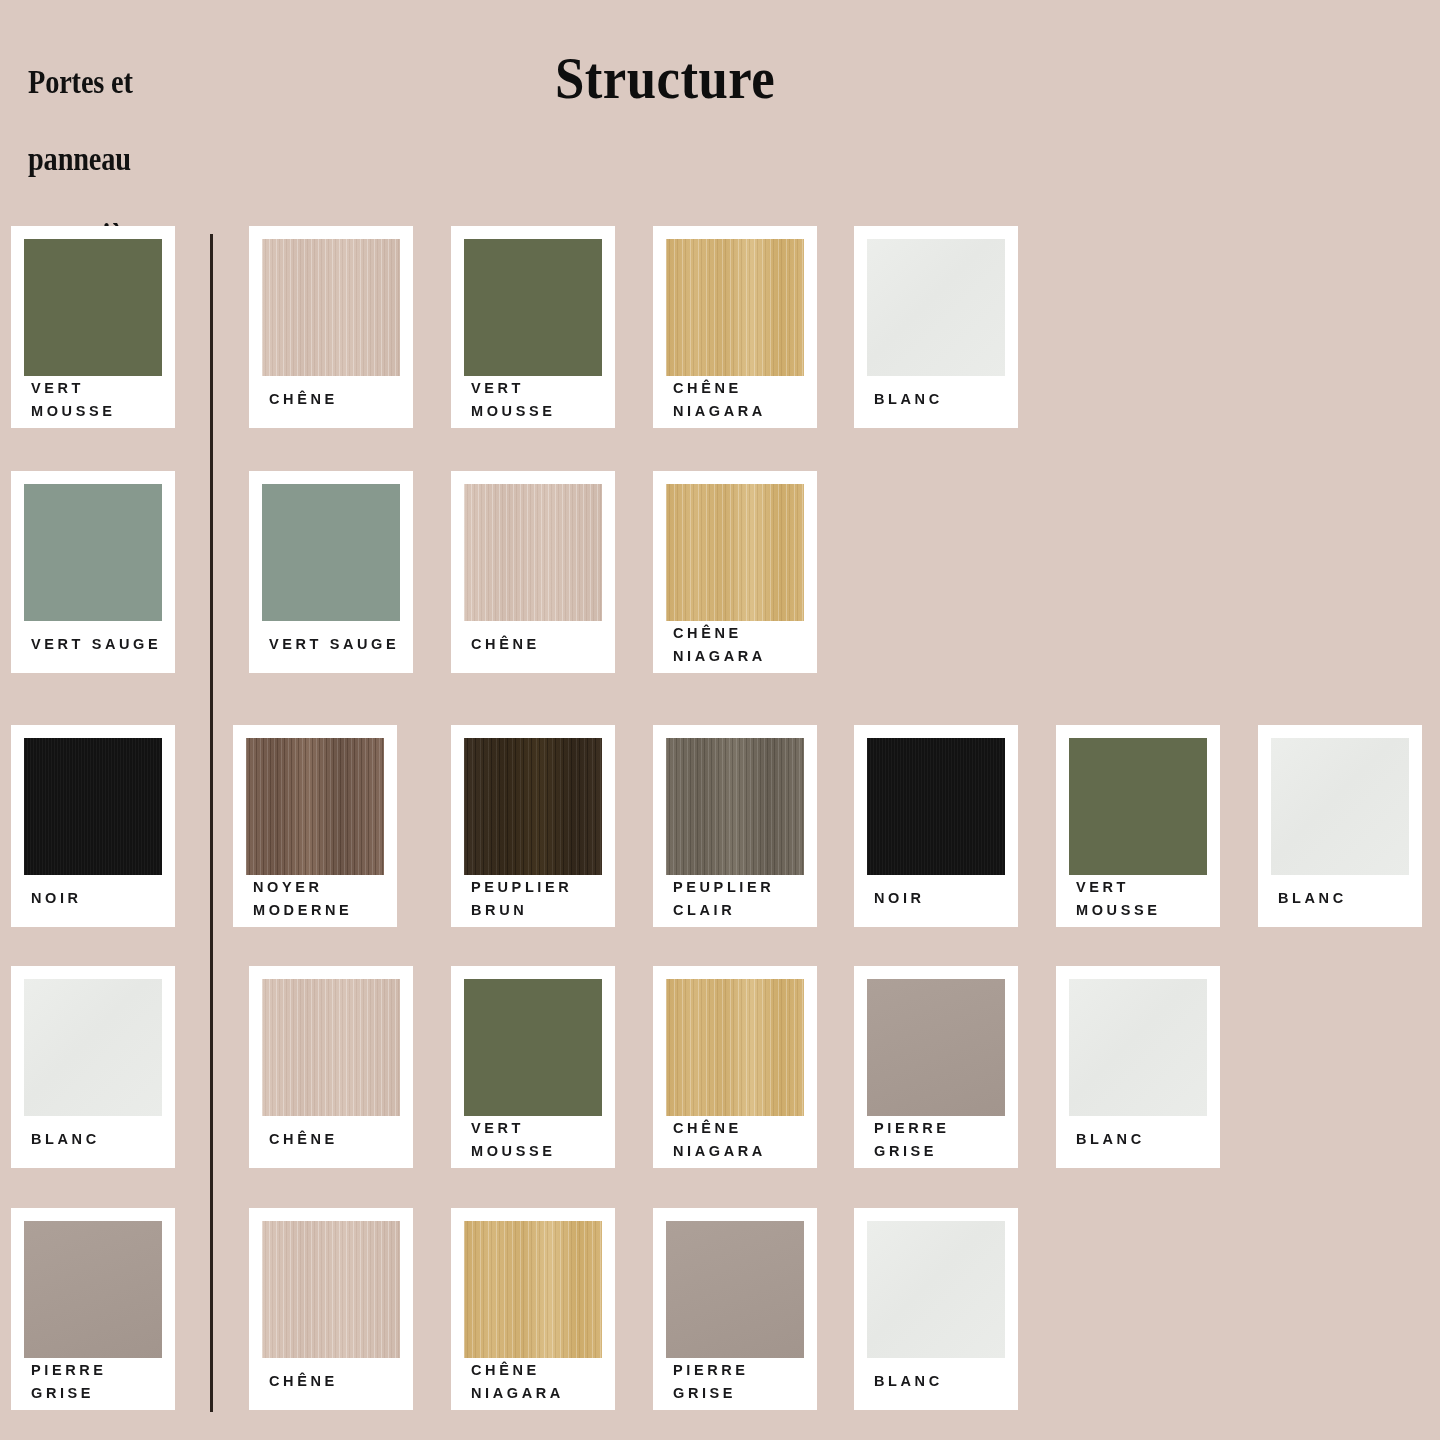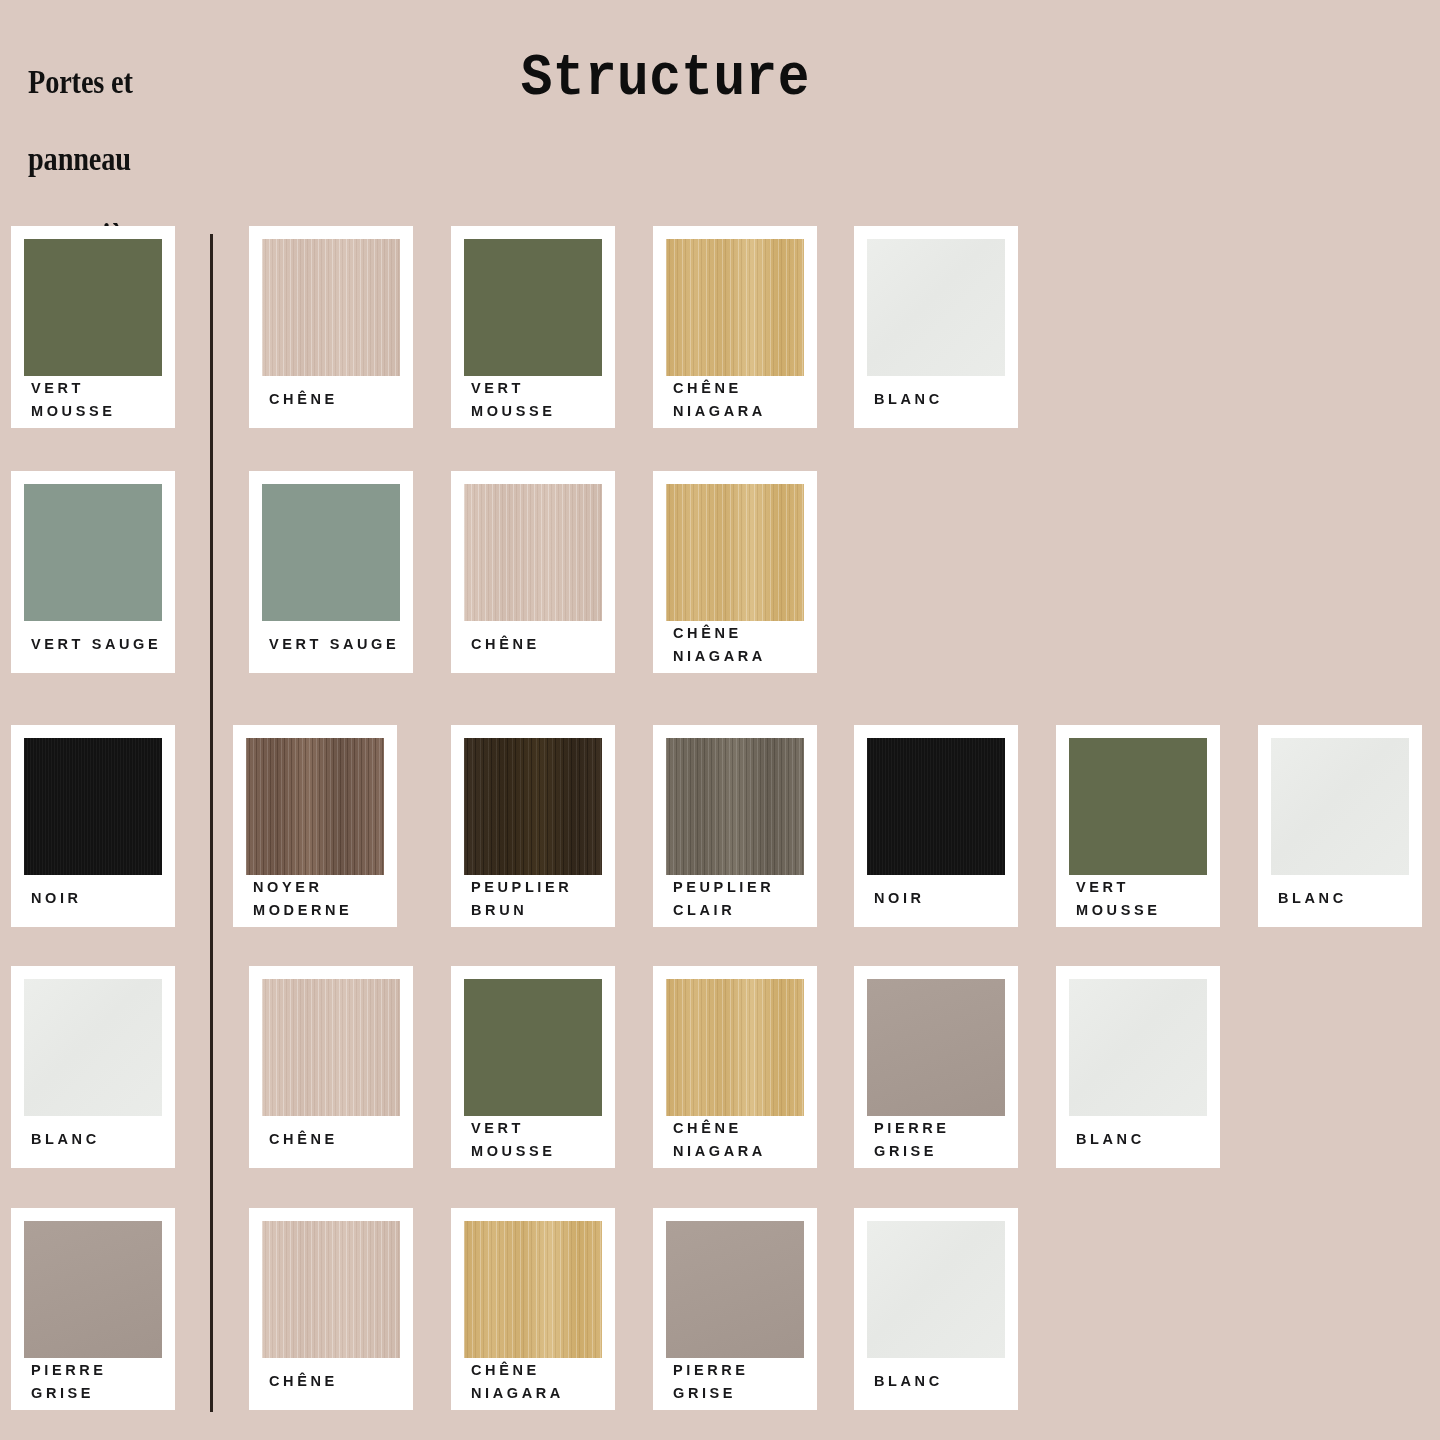--- a/index.html
+++ b/index.html
@@ -41,21 +41,21 @@
   .heading-left .ln2 { display:block; }
   .heading-left .ln3 { display:block; text-align:center; }
   .heading-left .ln1 { display:block; }
 
   .heading-center {
     position: absolute;
     left: 0;
     top: 48px;
     width: 1330px;
     text-align: center;
-    font-family: Liberation Mono, monospace;
+    font-family: Liberation Serif, serif;
     font-weight: bold;
     font-size: 60px;
     line-height: 1;
     color: #0e0e0e;
     letter-spacing: 0.5px;
   }
   .heading-center span {
     display: inline-block;
     transform: scaleX(0.88);
   }

